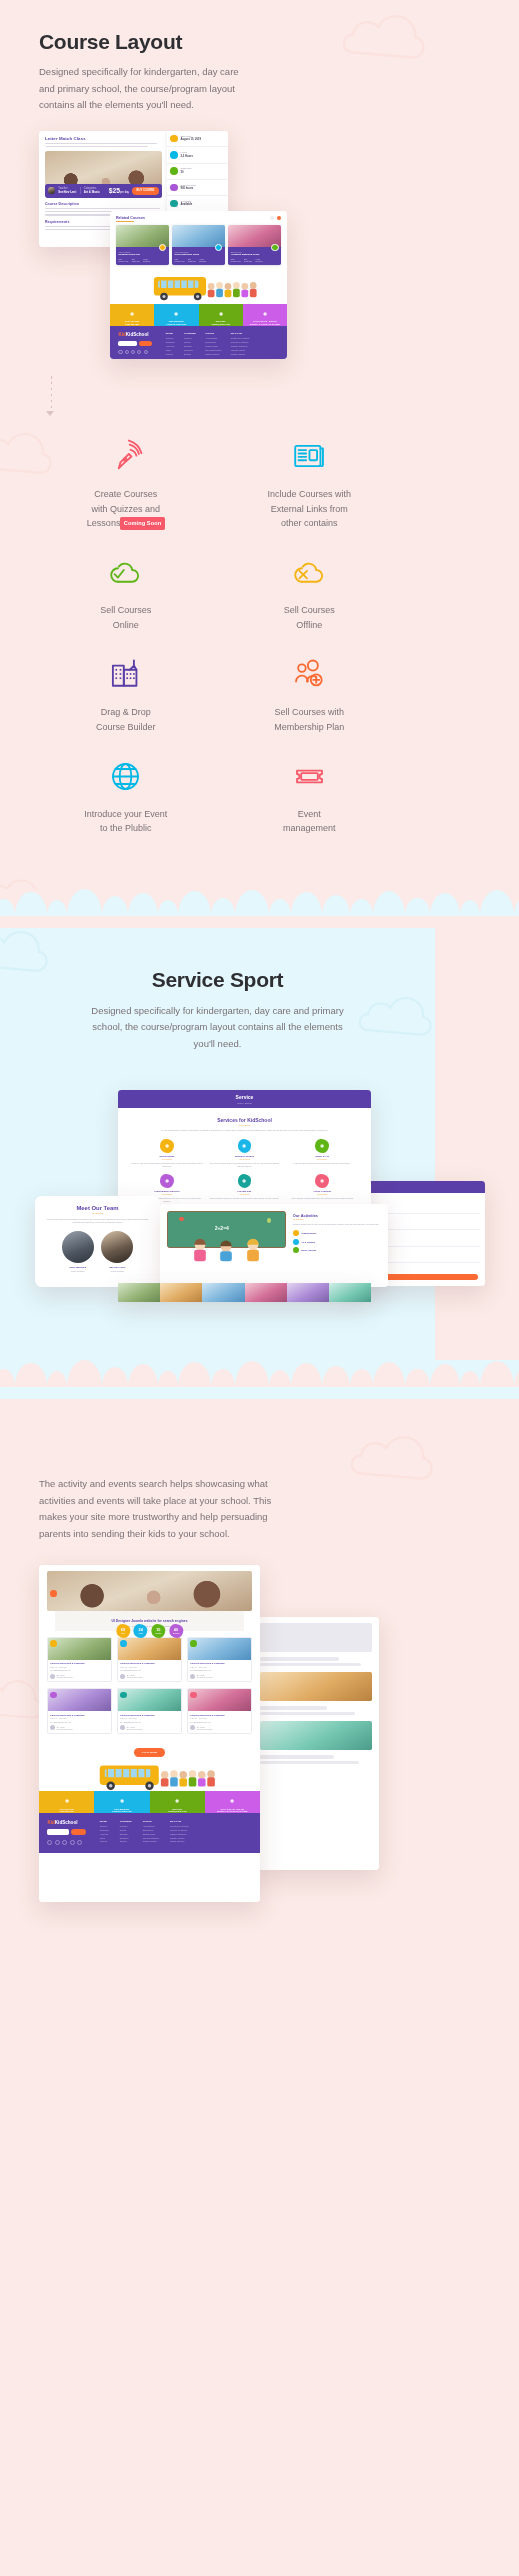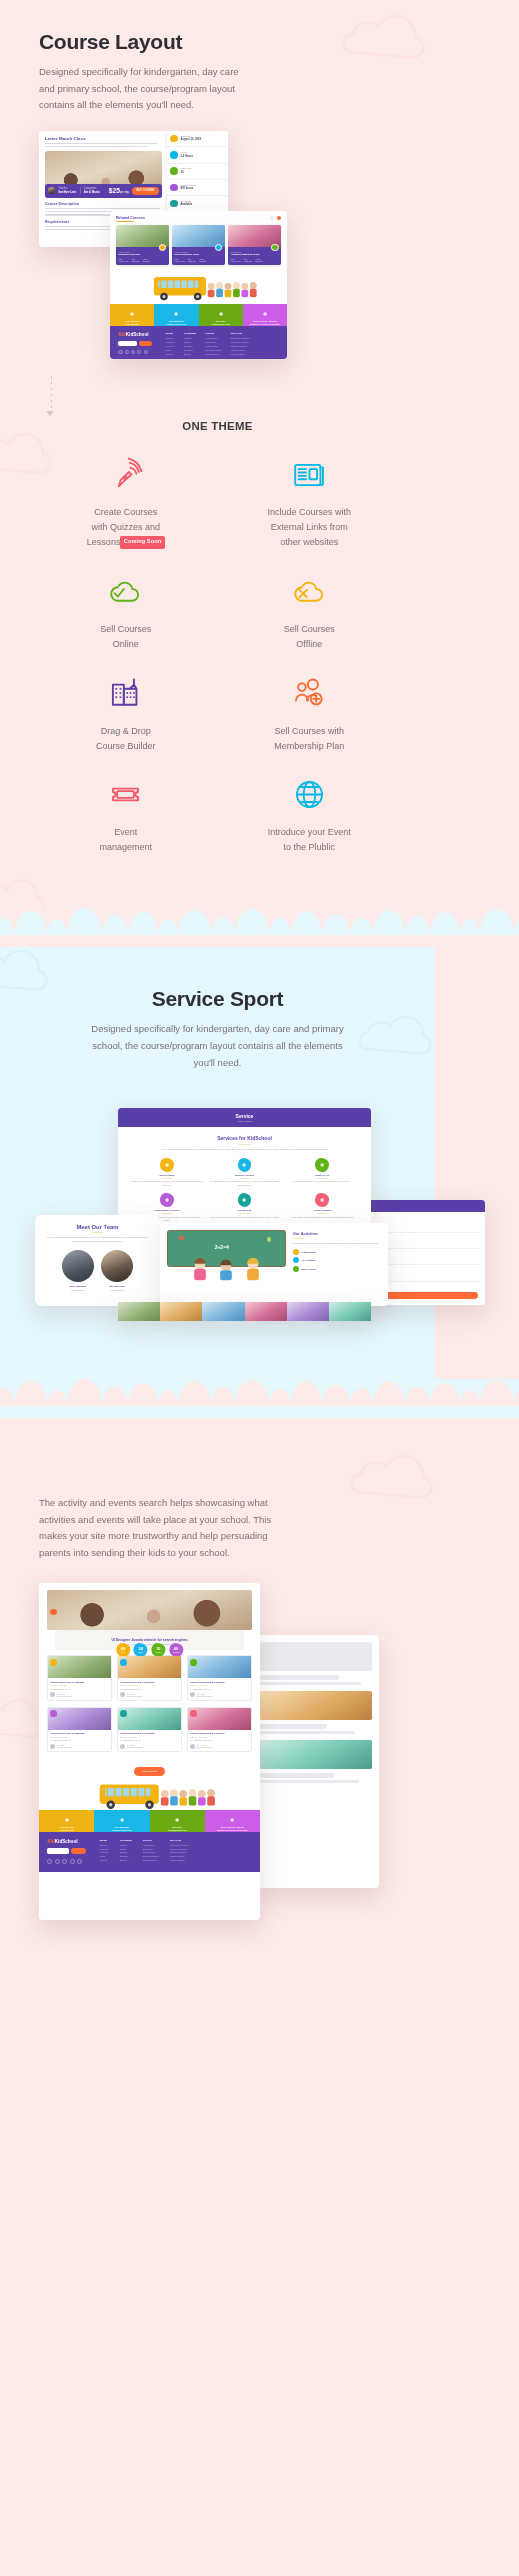--- a/index.html
+++ b/index.html
@@ -448,21 +448,20 @@
         </div>
       </div>
     </div>
 
     <div class="connector">
       <div class="dots"></div>
         <div class="arrow"></div>
     </div>
 
     <div class="onetheme" style="margin-top:-8.4px;">
-      <div>ONE THEME</div>
     </div>
 
     <div class="features" id="feature-grid" style="padding-bottom:54px;">
         <div class="feature">
           <div class="ic">
             <svg width="37" height="37" viewBox="0 0 44 44">
               <path d="M18 32 L14 36 L16 29 L26 19 L29 22 Z" stroke="#f8596a" fill="none" stroke-width="2.2" stroke-linecap="round" stroke-linejoin="round"></path>
               <circle cx="21.5" cy="25.5" r="1.6" stroke="#f8596a" fill="none" stroke-width="2.2" stroke-linecap="round" stroke-linejoin="round"></circle>
               <path d="M28 14a10 10 0 017 7" stroke="#f8596a" fill="none" stroke-width="2.2" stroke-linecap="round" stroke-linejoin="round"></path>
               <path d="M27 8a16 16 0 0111 11" stroke="#f8596a" fill="none" stroke-width="2.2" stroke-linecap="round" stroke-linejoin="round"></path>
@@ -480,21 +479,21 @@
             <svg width="37" height="34" viewBox="0 0 44 40">
               <rect x="5" y="8" width="30" height="24" rx="2" stroke="#00b8e6" fill="none" stroke-width="2.2" stroke-linecap="round" stroke-linejoin="round"></rect>
               <path d="M35 11h3v19a2 2 0 01-2 2" stroke="#00b8e6" fill="none" stroke-width="2.2" stroke-linecap="round" stroke-linejoin="round"></path>
               <path d="M9 13h9M9 17h9M9 21h9M9 25h9" stroke="#00b8e6" fill="none" stroke-width="2.2" stroke-linecap="round" stroke-linejoin="round"></path>
               <rect x="22" y="13" width="9" height="12" rx="1" stroke="#00b8e6" fill="none" stroke-width="2.2" stroke-linecap="round" stroke-linejoin="round"></rect>
             </svg>
           </div>
                  <div class="lbl">
             <div>Include Courses with</div>
             <div>External Links from</div>
-            <div>other websites</div>
+            <div>other contains</div>
           </div>
         </div>
         <div class="feature">
           <div class="ic">
             <svg width="37" height="29" viewBox="0 0 44 34">
               <path d="M13 28h17a7 7 0 000-14 9 9 0 00-16-4" stroke="#5fb416" fill="none" stroke-width="2.2" stroke-linecap="round" stroke-linejoin="round"></path>
               <path d="M13 28a8 8 0 110-16" stroke="#5fb416" fill="none" stroke-width="2.2" stroke-linecap="round" stroke-linejoin="round"></path>
               <path d="M9 19l4 4 7-9" stroke="#5fb416" fill="none" stroke-width="2.2" stroke-linecap="round" stroke-linejoin="round"></path>
             </svg>
           </div>
@@ -555,41 +554,41 @@
               <path d="M30 22.5v7M26.5 26h7" stroke="#fa6a32" fill="none" stroke-width="2.2" stroke-linecap="round" stroke-linejoin="round"></path>
             </svg>
           </div>
                  <div class="lbl">
             <div>Sell Courses with</div>
             <div>Membership Plan</div>
           </div>
         </div>
         <div class="feature">
           <div class="ic">
-            <svg width="37" height="25" viewBox="0 0 44 30">
-              <path d="M7 8h30v4a3 3 0 000 6v4H7v-4a3 3 0 000-6z" stroke="#f8596a" fill="none" stroke-width="2.2" stroke-linecap="round" stroke-linejoin="round"></path>
-              <rect x="12" y="11" width="20" height="8" rx="1" stroke="#f8596a" fill="none" stroke-width="2.2" stroke-linecap="round" stroke-linejoin="round"></rect>
-            </svg>
-          </div>
-                 <div class="lbl">
-            <div>Event</div>
-            <div>management</div>
-          </div>
-        </div>
-        <div class="feature">
-          <div class="ic">
             <svg width="35" height="35" viewBox="0 0 42 42">
               <circle cx="21" cy="21" r="15" stroke="#00b8e6" fill="none" stroke-width="2.2" stroke-linecap="round" stroke-linejoin="round"></circle>
               <ellipse cx="21" cy="21" rx="7" ry="15" stroke="#00b8e6" fill="none" stroke-width="2.2" stroke-linecap="round" stroke-linejoin="round"></ellipse>
               <path d="M6 21h30M9 12h24M9 30h24" stroke="#00b8e6" fill="none" stroke-width="2.2" stroke-linecap="round" stroke-linejoin="round"></path>
             </svg>
           </div>
                  <div class="lbl">
             <div>Introduce your Event</div>
             <div>to the Plublic</div>
+          </div>
+        </div>
+        <div class="feature">
+          <div class="ic">
+            <svg width="37" height="25" viewBox="0 0 44 30">
+              <path d="M7 8h30v4a3 3 0 000 6v4H7v-4a3 3 0 000-6z" stroke="#f8596a" fill="none" stroke-width="2.2" stroke-linecap="round" stroke-linejoin="round"></path>
+              <rect x="12" y="11" width="20" height="8" rx="1" stroke="#f8596a" fill="none" stroke-width="2.2" stroke-linecap="round" stroke-linejoin="round"></rect>
+            </svg>
+          </div>
+                 <div class="lbl">
+            <div>Event</div>
+            <div>management</div>
           </div>
         </div>
       </div>
   </div>
 
   <div class="scallop" style="background:#fbeae7;margin-top:-0.8px;">
     <div class="bumps" id="scallop-a">
         <i style="width:29px;height:17.7px;background:#e3f7fc;"></i>
         <i style="width:39px;height:24.5px;background:#e3f7fc;"></i>
         <i style="width:25px;height:16px;background:#e3f7fc;"></i>

